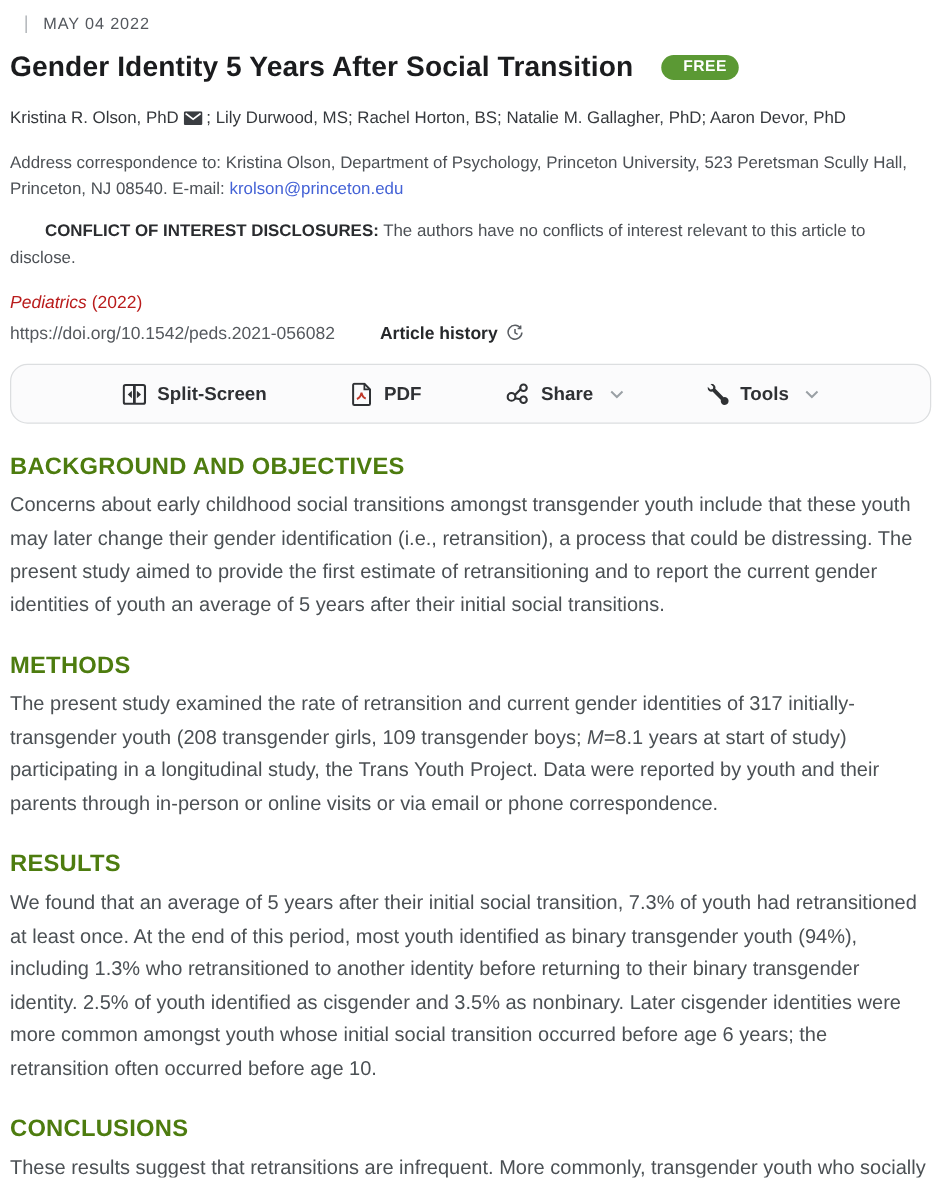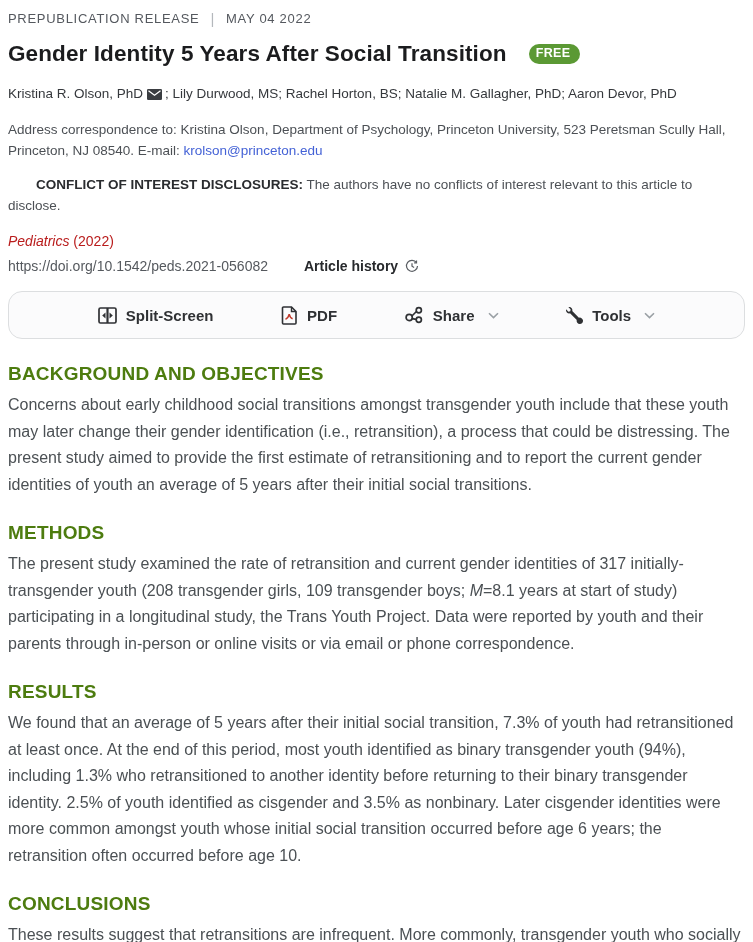--- a/index.html
+++ b/index.html
@@ -20,21 +20,21 @@
   .eyebrow .sep { color: #b4b8bc; font-weight: 300; margin: 0 11px; font-size: 15px; }
 
   .title-row { display: flex; align-items: center; gap: 22px; margin-top: 13px; }
   h1.page-title {
     font-size: 22.5px; font-weight: 700; color: #1b1c1e; letter-spacing: .1px;
     line-height: 28px;
   }
   .free-badge {
     background: var(--accent-green, #5b9934); color: #fff;
     font-size: 12.5px; font-weight: 700; letter-spacing: .4px;
-    padding: 3px 9px 4px 7px; border-radius: 11px; line-height: 1;
+    padding: 3px 9px 4px 18px; border-radius: 11px; line-height: 1;
   }
 
   .authors { margin-top: 18px; font-size: 13.5px; color: #35383c; }
   .envelope-icon { display: inline-block; vertical-align: -2px; margin: 0 3px 0 4px; }
 
   .correspondence { margin-top: 16px; font-size: 13.5px; line-height: 21px; color: #4c5055; }
   a.email-link { color: var(--link-blue, #4462d6); text-decoration: none; }
 
   .coi { margin-top: 13px; font-size: 13.5px; line-height: 21px; color: #4c5055; text-indent: 28px; }
   .coi b { color: #2a2c2f; }
@@ -71,21 +71,20 @@
     font-size: 19px; font-weight: 700; color: #4d7c0f; letter-spacing: .2px;
     margin-bottom: 7px;
   }
   .section p { font-size: 16px; line-height: 26.5px; color: #4b5054; }
   .section p i { font-style: italic; }
 </style>
 </head>
 <body>
 
 <div class="eyebrow">
-  <span>PREPUBLICATION RELEASE</span>
   <span class="sep">|</span>
   <span>MAY 04 2022</span>
 </div>
 
 <div class="title-row">
   <h1 class="page-title">Gender Identity 5 Years After Social Transition</h1>
   <span class="free-badge">FREE</span>
 </div>
 
 <div class="authors">

